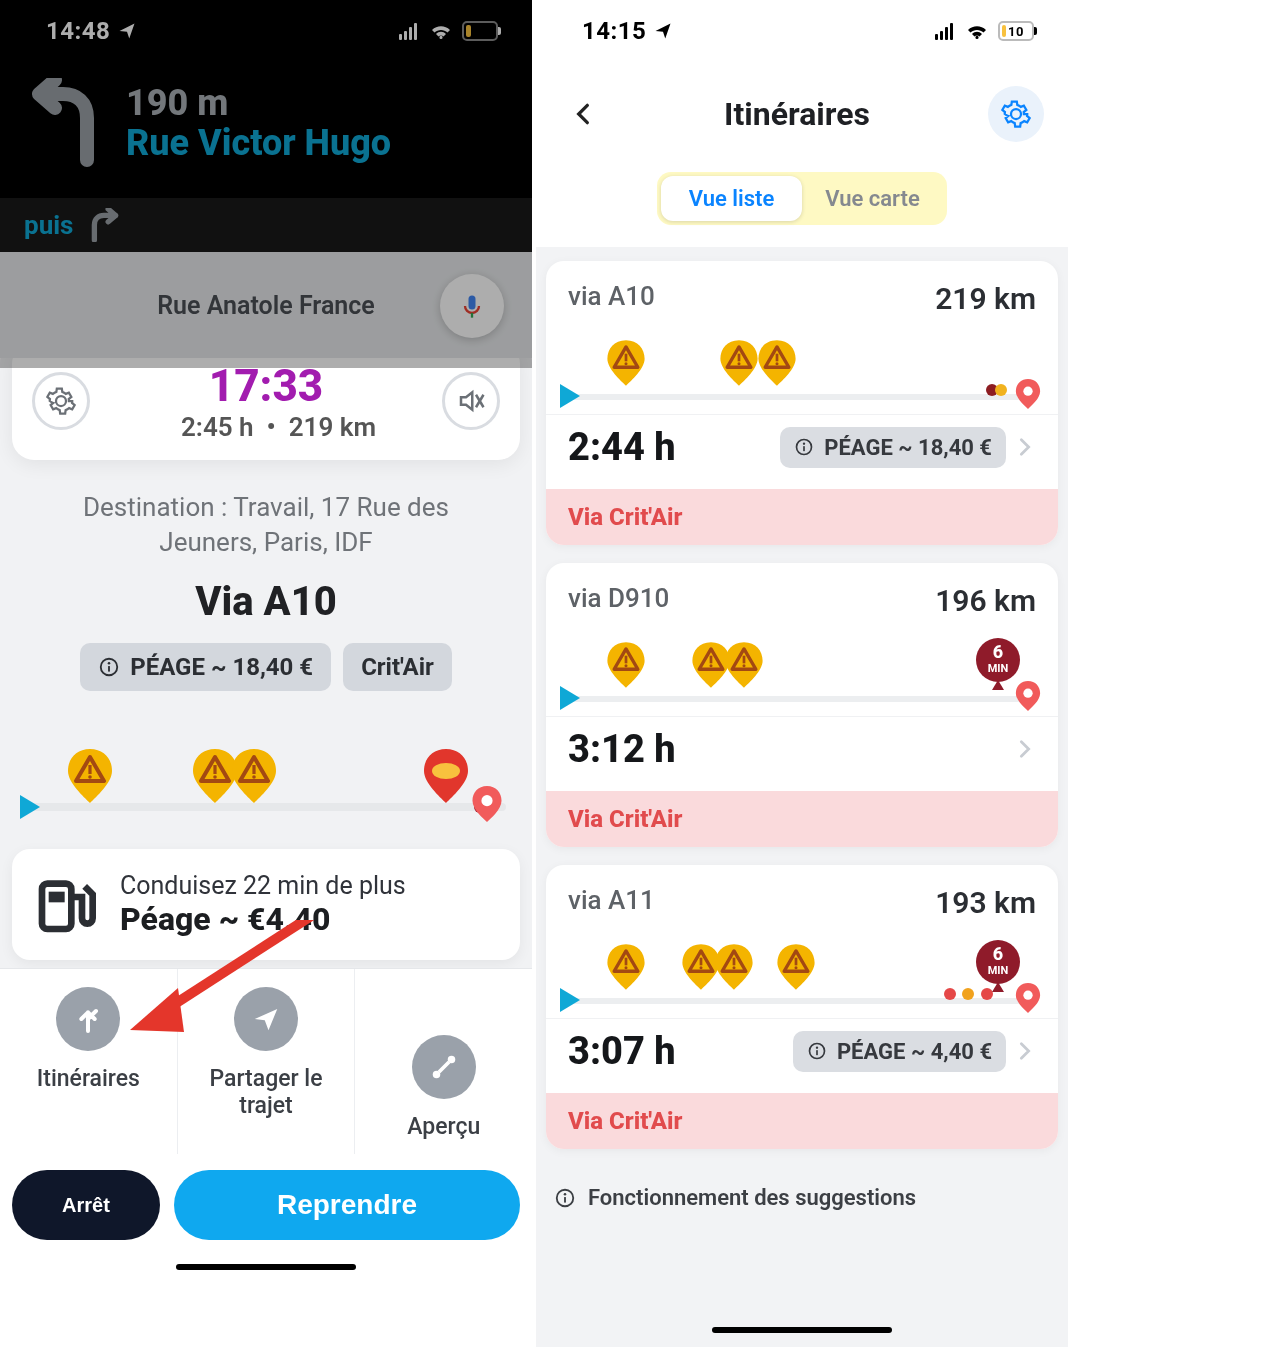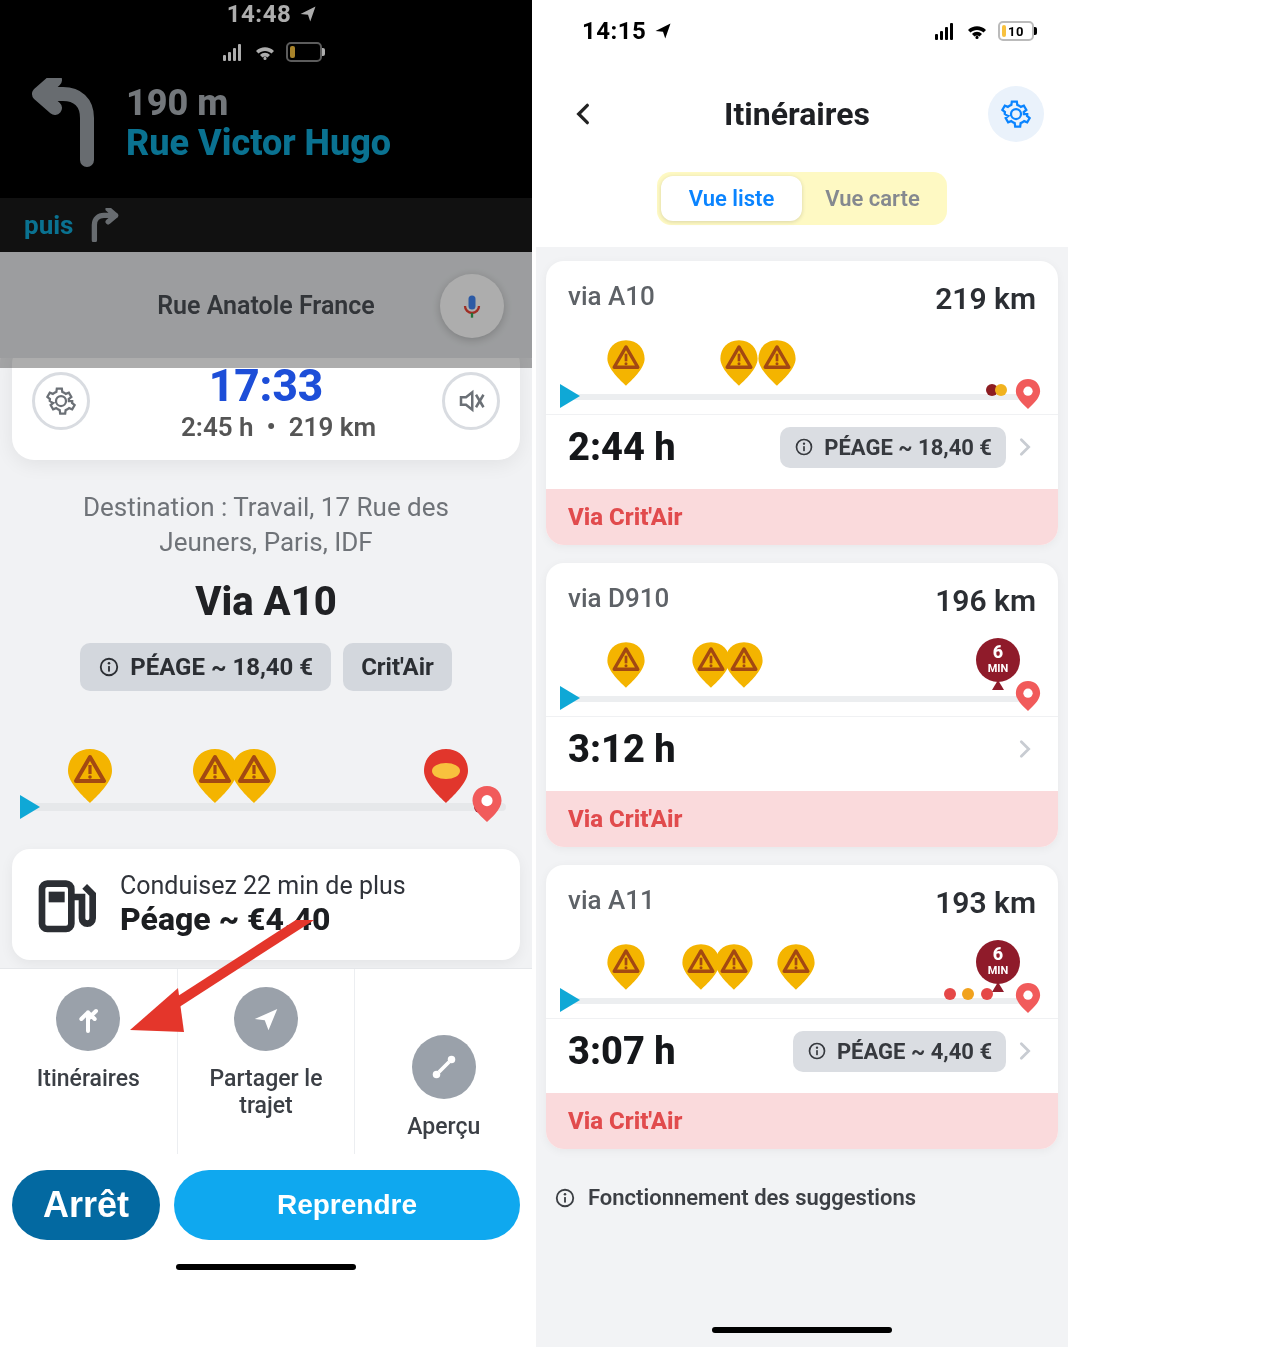--- a/index.html
+++ b/index.html
@@ -3,21 +3,21 @@
 <meta charset="utf-8">
 <style>
   * { box-sizing: border-box; margin: 0; padding: 0; -webkit-font-smoothing: antialiased; }
   body { font-family: -apple-system, BlinkMacSystemFont, "Segoe UI", Roboto, sans-serif; background:#fff; }
   .wrap { display:flex; width:1268px; height:1360px; }
   .phone { position:relative; flex:0 0 532px; height:1360px; background:#fff; overflow:hidden; }
   .phone + .phone { margin-left:4px; }
 
   
   .statusbar { display:flex; align-items:center; justify-content:space-between; height:62px; padding:0 34px 0 46px; font-weight:700; font-size:24px; letter-spacing:0.5px; }
-  .statusbar.dark { color:#fff; background:#000;flex-direction:column; }
+  .statusbar.dark { color:#fff; background:#000; }
   .statusbar.light { color:#000; background:#fff; }
   .sb-left { display:flex; align-items:center; gap:8px; }
   .sb-right { display:flex; align-items:center; gap:10px; }
   .battery-pill { display:flex; align-items:center; }
   .battery-body { width:36px; height:20px; border:2px solid currentColor; border-radius:5px; position:relative; display:flex; align-items:center; justify-content:flex-start; padding:2px; }
   .battery-body::after { content:""; position:absolute; right:-5px; top:50%; transform:translateY(-50%); width:3px; height:8px; background:currentColor; border-radius:0 2px 2px 0; }
   .battery-fill { height:100%; background:#f8c13e; border-radius:2px; }
   .battery-txt { position:absolute; left:50%; top:50%; transform:translate(-50%,-50%); font-size:13px; font-weight:700; color:#000; }
   .statusbar.dark .battery-body { border-color:#888; }
   .statusbar.dark .battery-txt{ color:#000;}
@@ -31,21 +31,21 @@
   .nav-then svg { color:#9aa0a6; }
 
   .map-strip { height:106px; background:#e6e8ea; position:relative; display:flex; align-items:center; justify-content:center; font-size:25px; color:#4b4f55; font-weight:600; }
   .mic { position:absolute; right:28px; top:22px; width:64px; height:64px; border-radius:50%; background:#fff; box-shadow:0 2px 8px rgba(0,0,0,.2); display:flex; align-items:center; justify-content:center; }
 
   .sheet { background:#f1f2f4; border-radius:22px 22px 0 0; margin-top:-16px; padding-bottom:8px; }
   .eta-card { margin:0 12px; background:#fff; border-radius:22px; padding:18px 20px; display:flex; align-items:center; justify-content:space-between; box-shadow:0 4px 20px rgba(0,0,0,.07); }
   .round-btn { width:58px; height:58px; border-radius:50%; border:3px solid #d9dce1; display:flex; align-items:center; justify-content:center; background:#fff; flex:none; }
   .round-btn svg { color:#6b7076; }
   .eta-center { text-align:center; }
-  .eta-time { font-size:44px; font-weight:800; color:#1d4ed8; }
+  .eta-time { font-size:44px; font-weight:800; color:#a21caf; }
   .eta-sub { font-size:26px; font-weight:600; color:#555;margin-left:25px; }
 
   .dest-block { text-align:center; padding:30px 40px 14px; }
   .dest-label { color:#6f7378; font-size:26px; line-height:1.35; }
   .via-big { font-size:40px; font-weight:800; color:#202124; margin-top:18px; }
   .chips { display:flex; gap:12px; justify-content:center; margin-top:18px; }
   .chip { background:#d3d7dd; border-radius:10px; padding:10px 18px; font-size:24px; font-weight:700; color:#2b2e33; display:flex; align-items:center; gap:10px; }
 
   .hazline { position:relative; height:90px; margin:32px 26px 10px; }
   .hl-track { position:absolute; left:0; right:0; bottom:16px; height:8px; background:#e6e8ea; border-radius:4px; }
@@ -60,21 +60,21 @@
   .gas-txt1 { font-size:25px; color:#30333a; }
   .gas-txt2 { font-size:32px; font-weight:800; color:#1c1e21; }
 
   .bottom-actions { display:flex; border-top:1px solid #e5e7ea; background:#fff; }
   .ba-item { flex:1; text-align:center; padding:18px 4px 14px; border-right:1px solid #eceef1; }
   .ba-item:last-child{border-right:none;margin-top:48px;}
   .ba-circle { width:64px; height:64px; border-radius:50%; background:#9aa1aa; margin:0 auto 14px; display:flex; align-items:center; justify-content:center; color:#fff; }
   .ba-label { font-size:23px; color:#3b3f45; font-weight:500; }
 
   .big-buttons { display:flex; gap:14px; padding:16px 12px 8px; background:#fff; }
-  .btn-stop { flex:0 0 148px; background:#0369a1; color:#fff; font-size:36px; font-weight:700; border:none; border-radius:36px; height:70px; }
+  .btn-stop { flex:0 0 148px; background:#0f172a; color:#fff; font-size:20px; font-weight:700; border:none; border-radius:36px; height:70px; }
   .btn-resume { flex:1; background:#0fa8ef; color:#fff; font-size:28px; font-weight:700; border:none; border-radius:36px; height:70px; }
 
   .home-ind { width:180px; height:6px; background:#000; border-radius:4px; margin:16px auto 0; }
   .home-ind.light{background:#000;}
 
   .red-arrow { position:absolute; left:130px; top:920px; width:340px; height:120px; pointer-events:none; z-index:50; }
 
   
   .dim-overlay { position:absolute; left:0; right:0; top:0; height:368px; background:rgba(0,0,0,0.32); pointer-events:none; z-index:5; }
 

